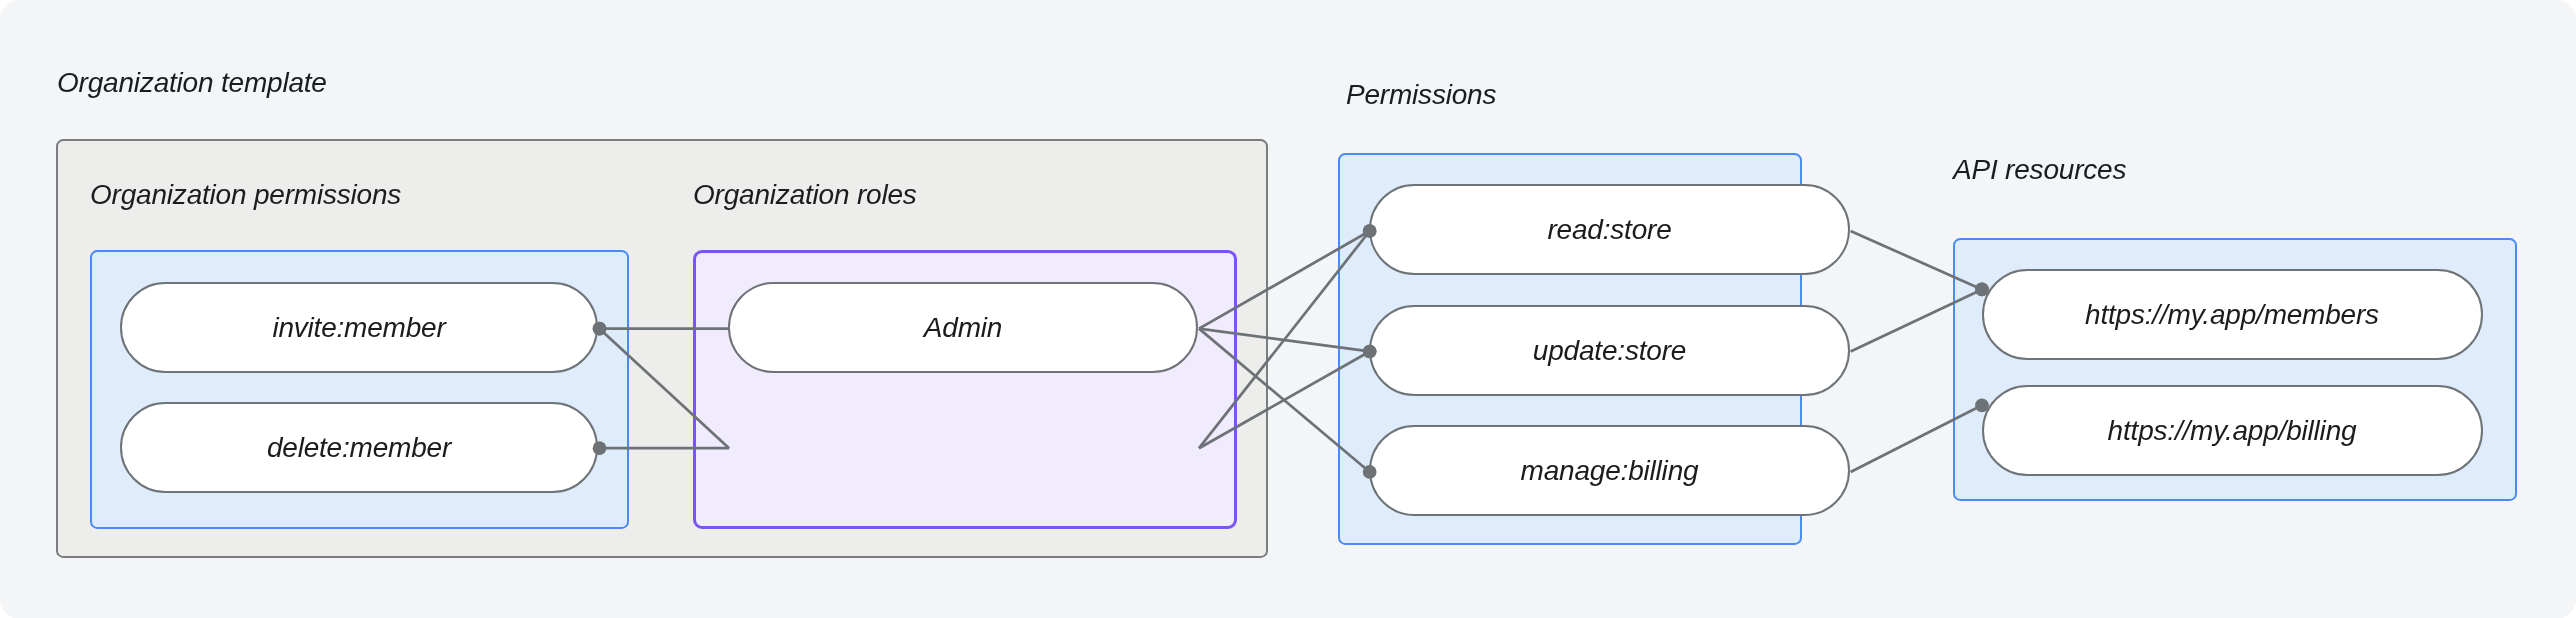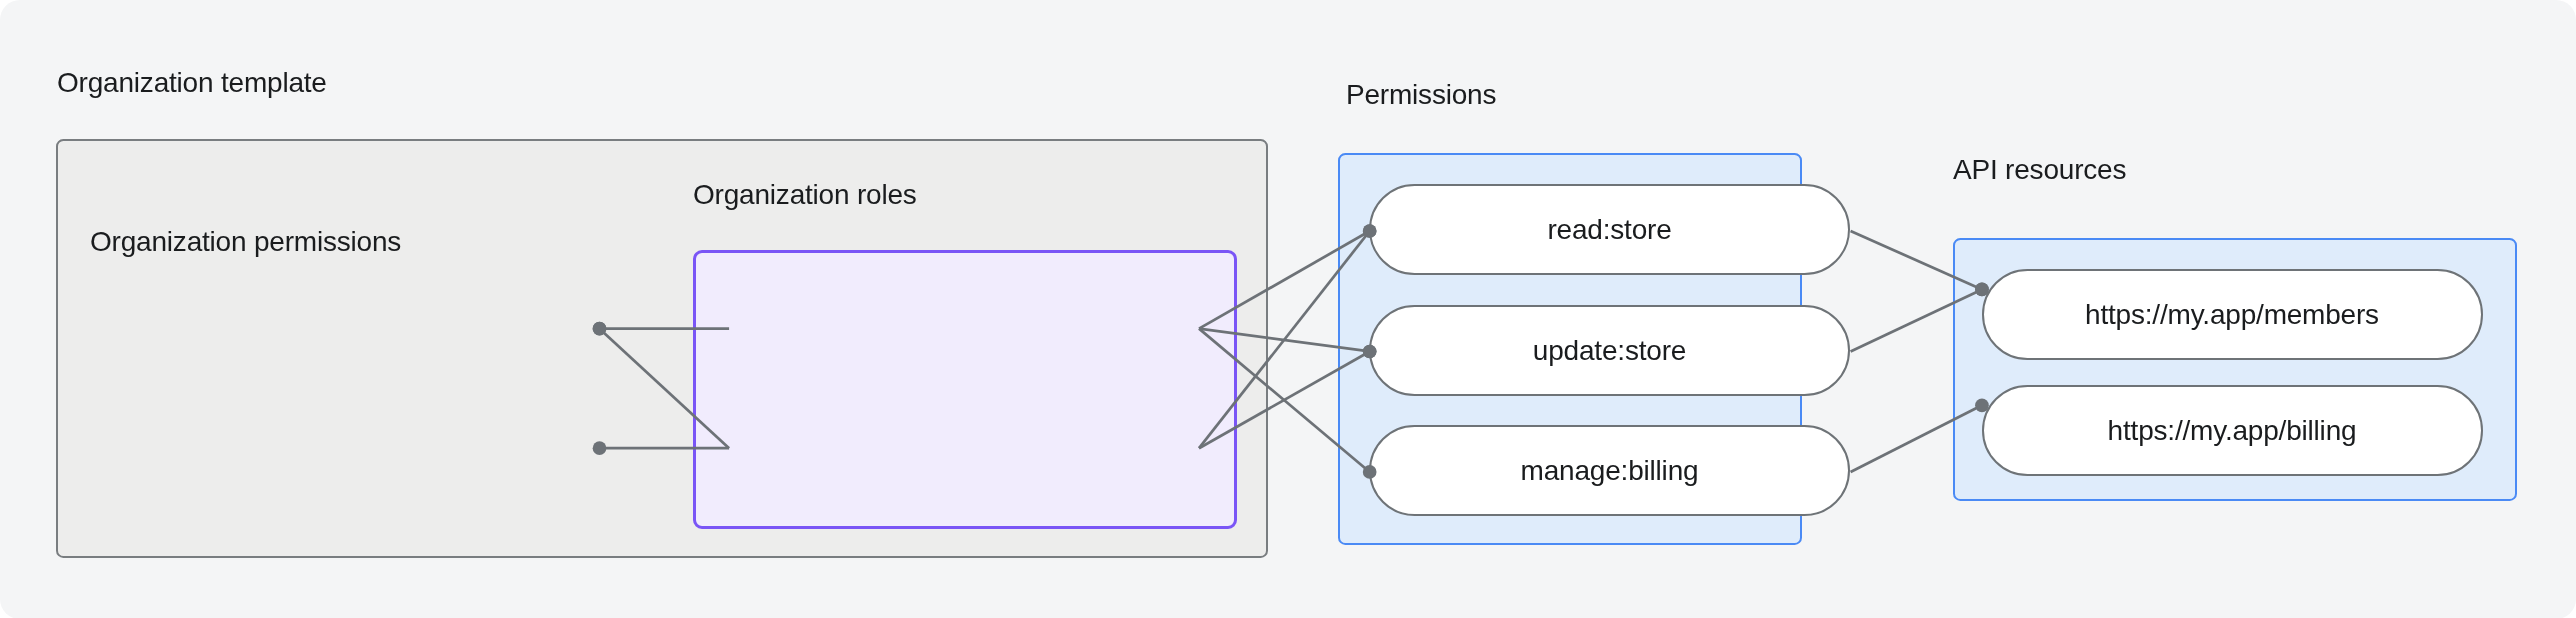--- a/index.html
+++ b/index.html
@@ -9,20 +9,21 @@
   }
   #canvas {
     position: relative;
     width: 2576px;
     height: 619px;
     background: var(--bg, #f4f5f6);
     border-radius: 20px;
     overflow: hidden;
     font-family: "Liberation Sans", "DejaVu Sans", sans-serif;
     color: var(--text, #1a1c1e);
+    font-style: italic;
   }
   .heading {
     position: absolute;
     font-size: 28px;
     font-weight: 500;
     letter-spacing: -0.2px;
     line-height: 33px;
     white-space: nowrap;
     color: var(--text, #1a1c1e);
   }
@@ -75,21 +76,21 @@
   #node-member { left: 32px; top: 149px; width: 470px; }
   
   #node-read-store     { left: 29px; top: 29px;  width: 481px; }
   #node-update-store   { left: 29px; top: 150px; width: 481px; }
   #node-manage-billing { left: 29px; top: 270px; width: 481px; }
   
   #node-members-api { left: 26.5px; top: 29px;  width: 501px; }
   #node-billing-api { left: 26.5px; top: 145px; width: 501px; }
 
   #h-org-template   { left: 57px;   top: 66px; }
-  #h-org-permissions{ left: 32px;   top: 37px; margin-top: 47px; }  
+  #h-org-permissions{ left: 32px;   top: 37px; }  
   #h-org-roles      { left: 635px;  top: 37px; text-align: center; }  
   #h-permissions    { left: 1338px; top: 78px; margin-left: 8px; }
   #h-api-resources  { left: 1953px; top: 153px; }
 
   #edge-layer {
     position: absolute;
     left: 0; top: 0;
     width: 2576px;
     height: 619px;
     pointer-events: none;
@@ -106,22 +107,27 @@
 <body>
 
 <div id="canvas">
 
   <div class="heading" id="h-org-template">Organization template</div>
 
   <div class="box gray">
     <div class="heading" id="h-org-permissions">Organization permissions</div>
     <div class="heading" id="h-org-roles">Organization roles</div>
 
+    <div class="box blue" id="org-permissions-box">
+      <div class="pill" id="node-invite-member">invite:member</div>
+      <div class="pill" id="node-delete-member">delete:member</div>
+    </div>
 
     <div class="box purple" id="org-roles-box">
+      <div class="pill" id="node-admin">Admin</div>
     </div>
   </div>
 
   <div class="heading" id="h-permissions">Permissions</div>
 
   <div class="box blue" id="permissions-box">
     <div class="pill" id="node-read-store">read:store</div>
     <div class="pill" id="node-update-store">update:store</div>
     <div class="pill" id="node-manage-billing">manage:billing</div>
   </div>

